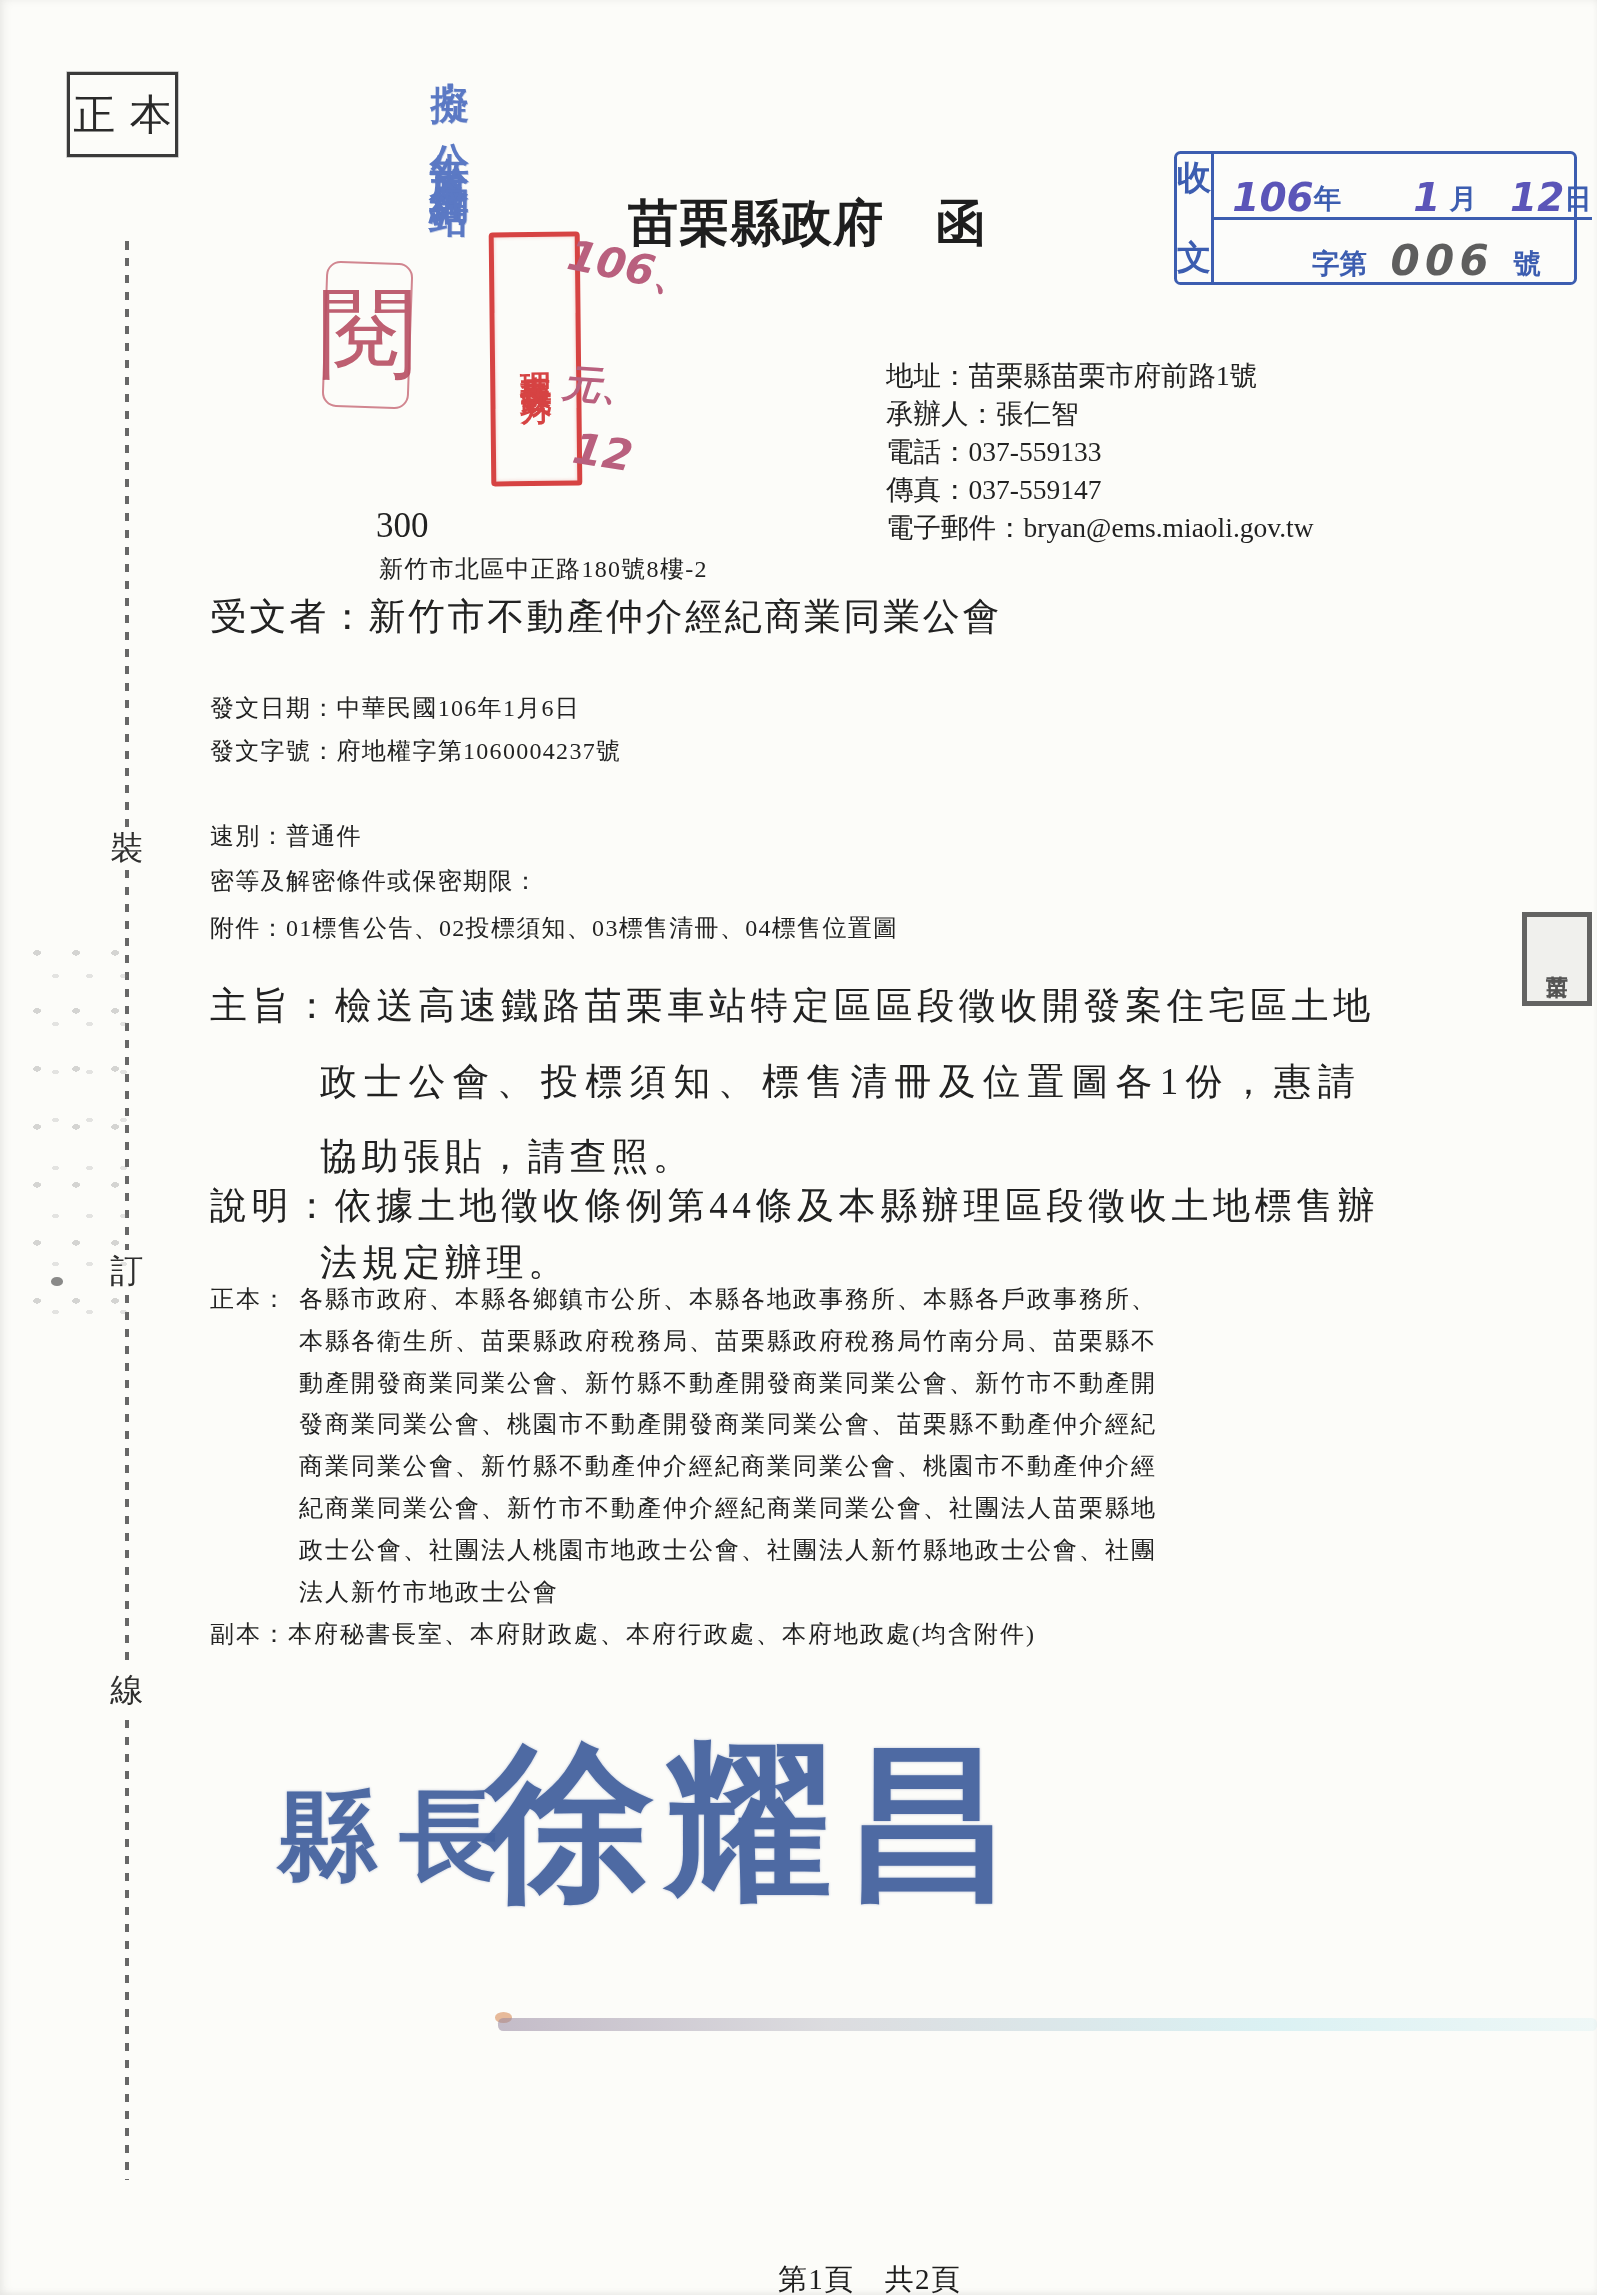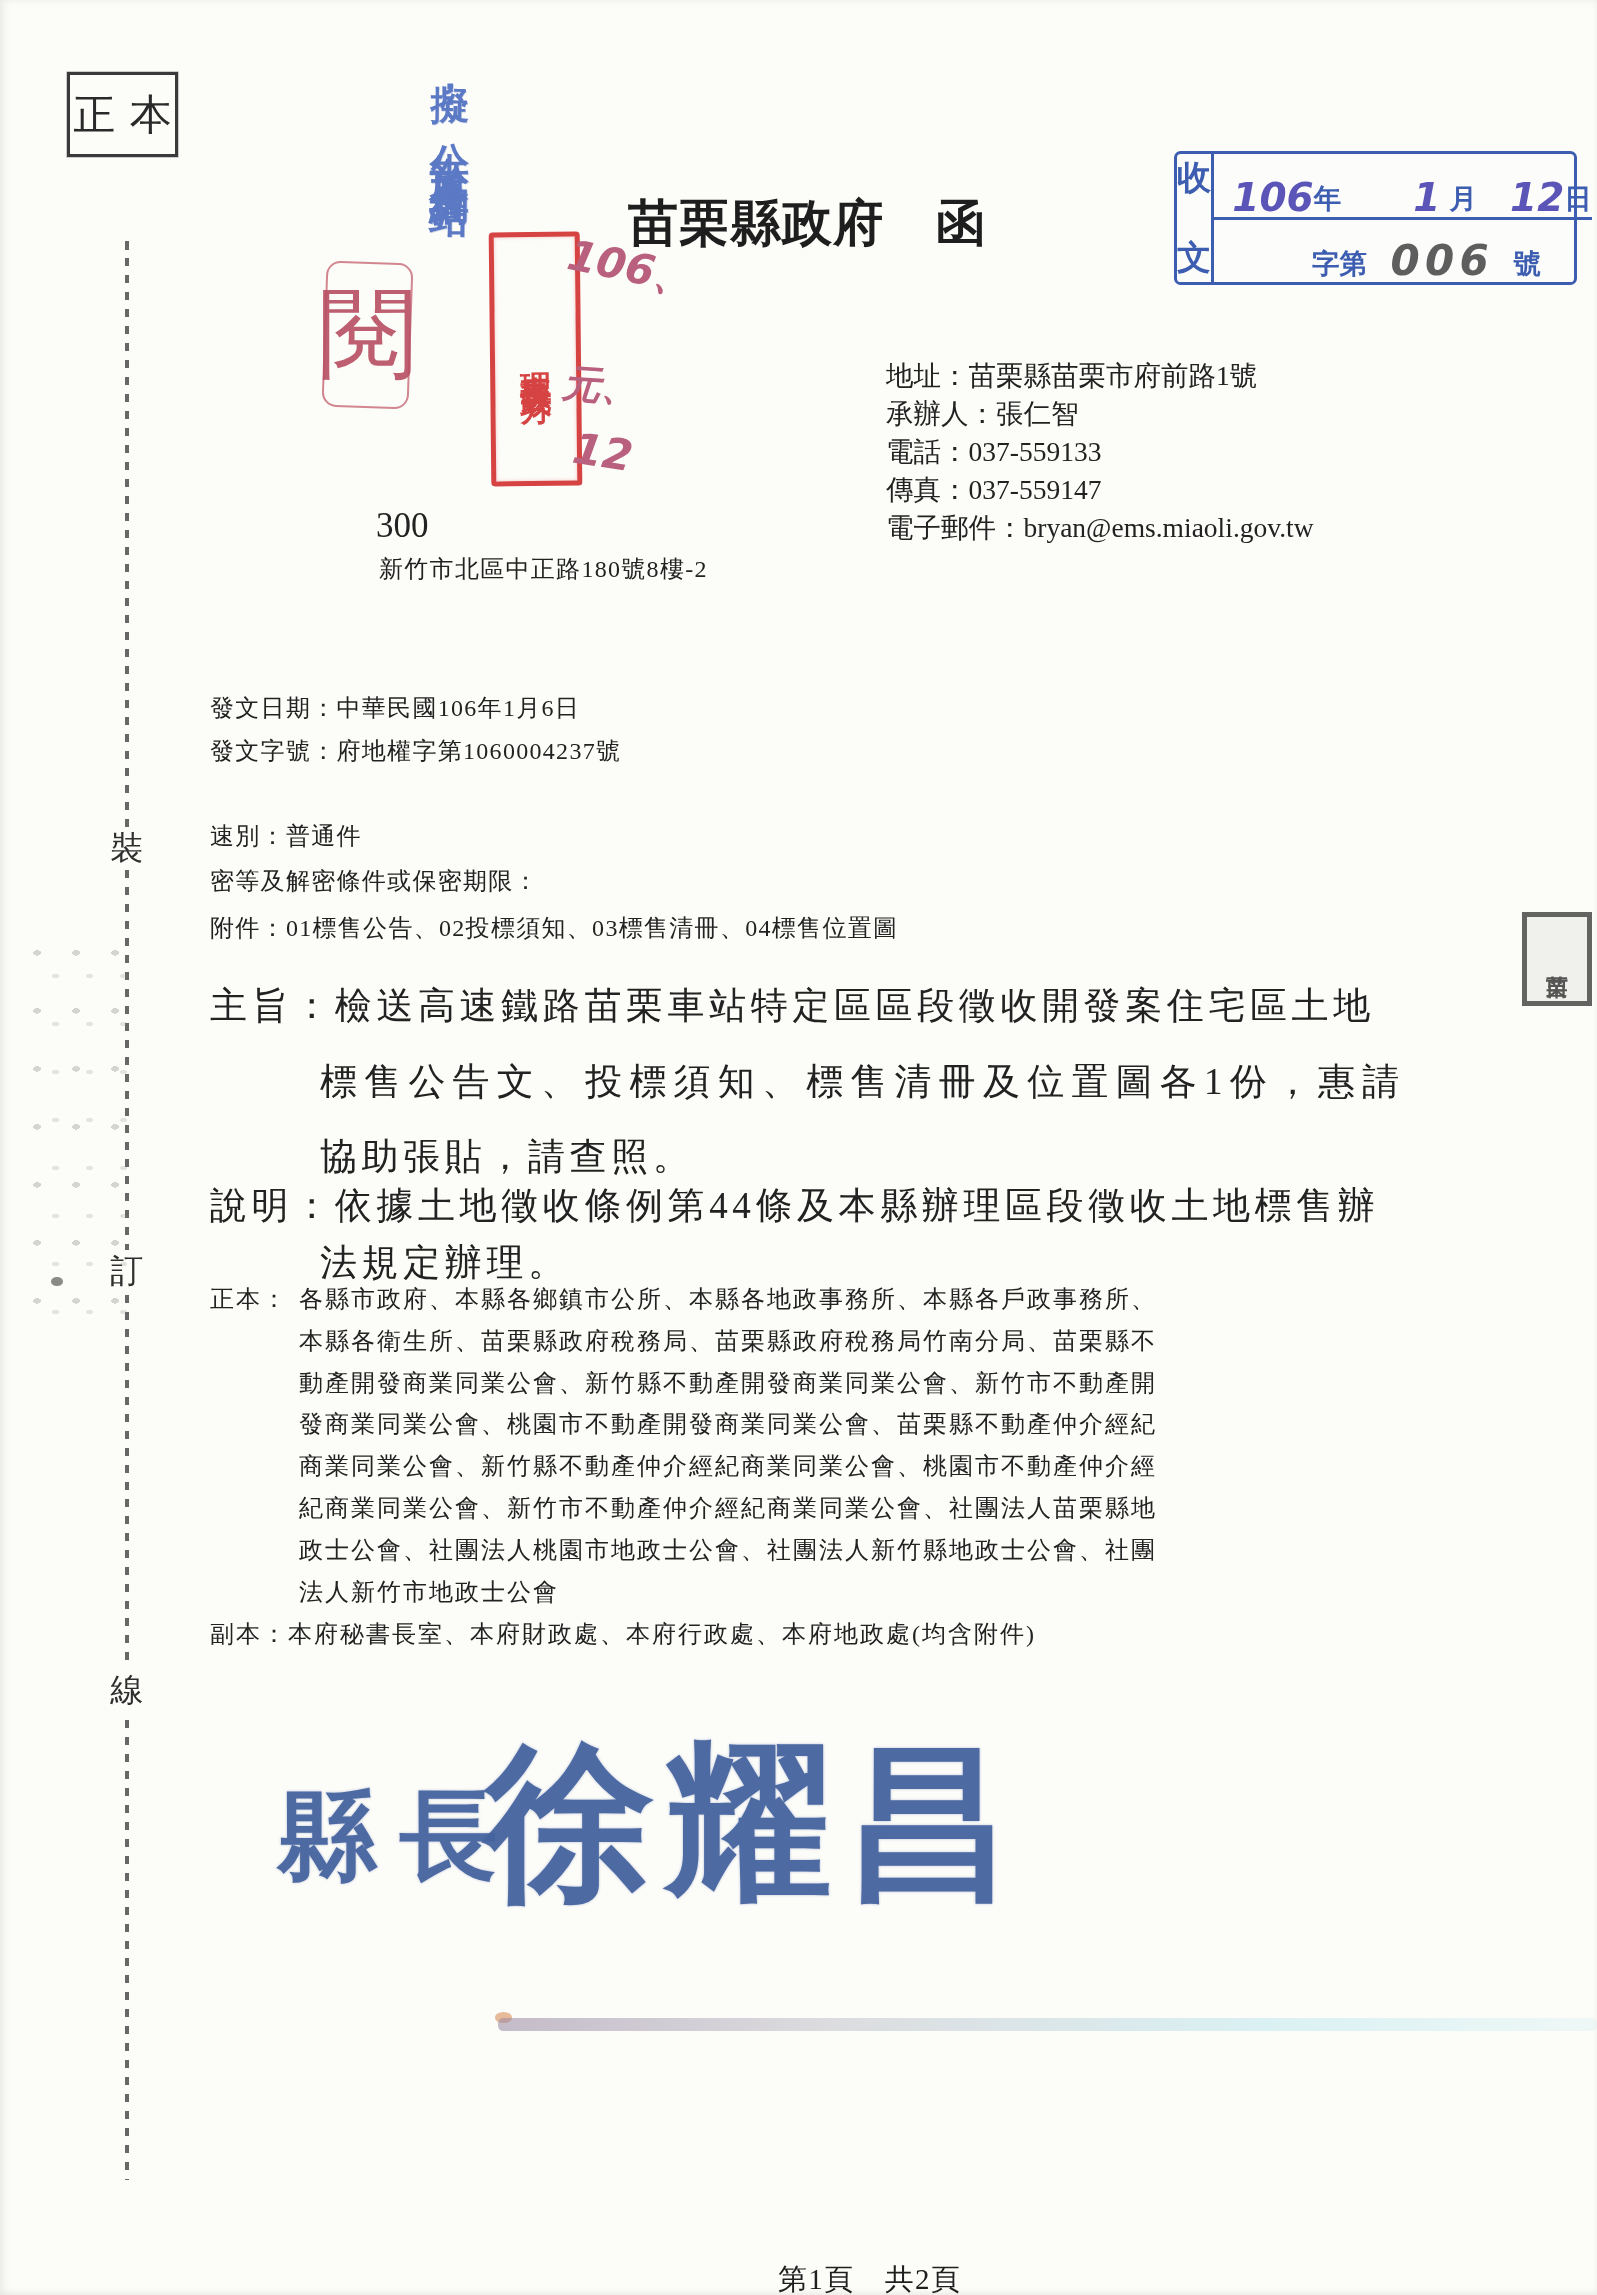--- a/index.html
+++ b/index.html
@@ -199,29 +199,30 @@
   </div>
 
   <div class="abs t42" style="left:886px;top:358px;">地址：苗栗縣苗栗市府前路1號</div>
   <div class="abs t42" style="left:886px;top:396px;">承辦人：張仁智</div>
   <div class="abs t42" style="left:886px;top:434px;">電話：037-559133</div>
   <div class="abs t42" style="left:886px;top:472px;text-align:right;">傳真：037-559147</div>
   <div class="abs t42" style="left:886px;top:510px;">電子郵件：bryan@ems.miaoli.gov.tw</div>
 
   <div class="abs t54" style="left:376px;top:506px;">300</div>
   <div class="abs t46" style="left:379px;top:553px;">新竹市北區中正路180號8樓-2</div>
+  <div class="abs recip" style="left:210px;top:592px;">受文者：新竹市不動產仲介經紀商業同業公會</div>
 
   <div class="abs t46" style="left:210px;top:692px;">發文日期：中華民國106年1月6日</div>
   <div class="abs t46" style="left:210px;top:735px;">發文字號：府地權字第1060004237號</div>
   <div class="abs t46" style="left:210px;top:820px;">速別：普通件</div>
   <div class="abs t46" style="left:210px;top:865px;">密等及解密條件或保密期限：</div>
   <div class="abs t46" style="left:210px;top:912px;">附件：01標售公告、02投標須知、03標售清冊、04標售位置圖</div>
 
   <div class="abs t56" style="left:210px;top:981px;">主旨：檢送高速鐵路苗栗車站特定區區段徵收開發案住宅區土地</div>
-  <div class="abs t56" style="left:320px;top:1057px;letter-spacing:7.2px;">標售公告文、投標須知、標售清冊及位置圖各1份，惠請</div>
+  <div class="abs t56" style="left:320px;top:1057px;letter-spacing:7.2px;">政士公會、投標須知、標售清冊及位置圖各1份，惠請</div>
   <div class="abs t56" style="left:320px;top:1132px;">協助張貼，請查照。</div>
 
   <div class="abs t56" style="left:210px;top:1181px;">說明：依據土地徵收條例第44條及本縣辦理區段徵收土地標售辦</div>
   <div class="abs t56" style="left:320px;top:1238px;">法規定辦理。</div>
 
   <div class="abs t46" style="left:210px;top:1283px;letter-spacing:2px;">正本：</div>
   <div class="abs t46" style="left:299px;top:1283px;letter-spacing:2px;">各縣市政府、本縣各鄉鎮市公所、本縣各地政事務所、本縣各戶政事務所、</div>
   <div class="abs t46" style="left:299px;top:1325px;letter-spacing:2px;">本縣各衛生所、苗栗縣政府稅務局、苗栗縣政府稅務局竹南分局、苗栗縣不</div>
   <div class="abs t46" style="left:299px;top:1367px;letter-spacing:2px;">動產開發商業同業公會、新竹縣不動產開發商業同業公會、新竹市不動產開</div>
   <div class="abs t46" style="left:299px;top:1408px;letter-spacing:2px;">發商業同業公會、桃園市不動產開發商業同業公會、苗栗縣不動產仲介經紀</div>

